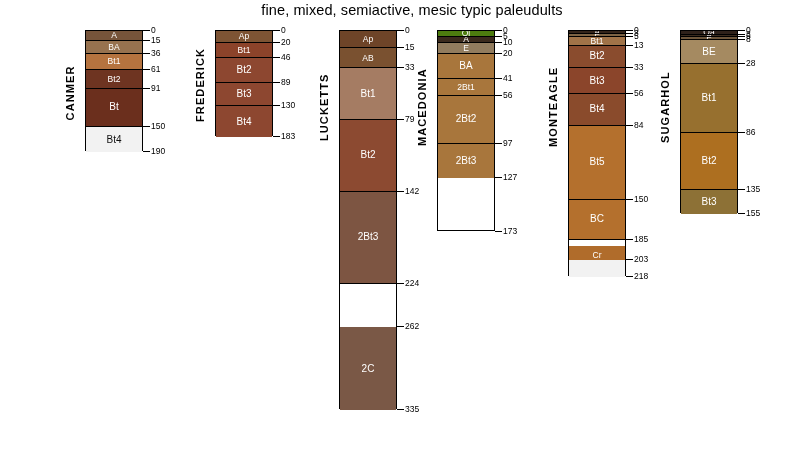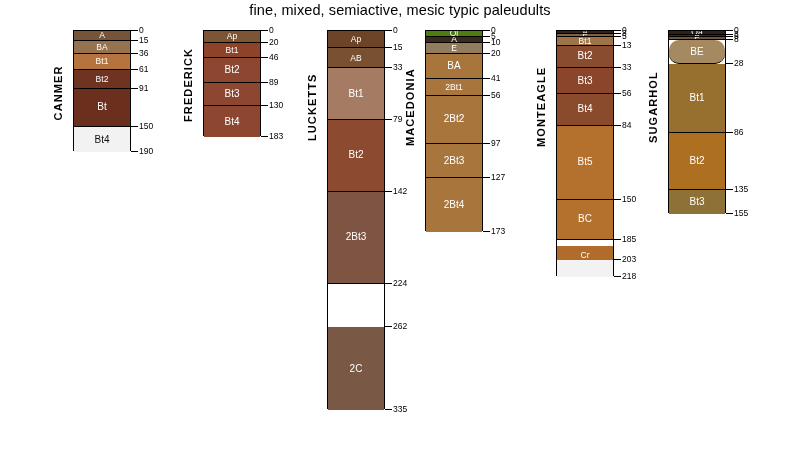--- a/index.html
+++ b/index.html
@@ -3,21 +3,21 @@
 <meta charset="utf-8">
 <style>
   html,body{margin:0;padding:0;}
   body{
     width:800px;height:450px;
     background:#ffffff;
     font-family:"Liberation Sans", sans-serif;
     overflow:hidden;
     position:relative;
   }
-  #canvas{position:absolute;left:0;top:0;width:692px;height:450px;}
+  #canvas{position:absolute;left:12px;top:0;width:692px;height:450px;}
 
   .title{
     position:absolute;top:2px;left:0;width:800px;
     text-align:center;
     font-size:14.5px;
     color:#000;
     letter-spacing:.1px;
   }
 
   
@@ -208,23 +208,20 @@
             <div class="hz-lbl big">BA</div>
           </div>
           <div class="hz" style="top: 47.601px; height: 17.415px; width: 100%; background: rgb(168, 118, 60);">
             <div class="hz-lbl">2Bt1</div>
           </div>
           <div class="hz" style="top: 65.016px; height: 47.601px; width: 100%; background: rgb(168, 118, 60);">
             <div class="hz-lbl big">2Bt2</div>
           </div>
           <div class="hz" style="top: 112.617px; height: 34.83px; width: 100%; background: rgb(168, 118, 60);">
             <div class="hz-lbl big">2Bt3</div>
-          </div>
-          <div class="hz" style="top: 147.447px; height: 53.406px; width: 100%; background: rgb(168, 118, 60); border-bottom: none;">
-            <div class="hz-lbl big">2Bt4</div>
           </div>
         </div>
         <div class="tickline" style="left: 483px; top: 30px; width: 7px;"></div>
         <div class="tick" style="left: 491px; top: 26px;">0</div>
         <div class="tickline" style="left: 483px; top: 35.805px; width: 7px;"></div>
         <div class="tick" style="left: 491px; top: 31.805px;">5</div>
         <div class="tickline" style="left: 483px; top: 41.61px; width: 7px;"></div>
         <div class="tick" style="left: 491px; top: 37.61px;">10</div>
         <div class="tickline" style="left: 483px; top: 53.22px; width: 7px;"></div>
         <div class="tick" style="left: 491px; top: 49.22px;">20</div>
@@ -299,21 +296,21 @@
         <div class="col" style="left: 668px; top: 30px; width: 58px; height: 183.055px;">
           <div class="hz" style="top: 0px; height: 3.543px; width: 100%; background: rgb(46, 33, 26);">
             <div class="hz-lbl">Oa</div>
           </div>
           <div class="hz" style="top: 3.543px; height: 2.362px; width: 100%; background: rgb(59, 43, 30);">
             <div class="hz-lbl">A</div>
           </div>
           <div class="hz" style="top: 5.905px; height: 3.543px; width: 100%; background: rgb(109, 86, 59);">
             <div class="hz-lbl">E</div>
           </div>
-          <div class="hz" style="top: 9.448px; height: 23.62px; width: 100%; background: rgb(165, 138, 97); border-radius: 10px;">
+          <div class="hz" style="top: 9.448px; height: 23.62px; width: 100%; background: rgb(165, 138, 97);">
             <div class="hz-lbl big">BE</div>
           </div>
           <div class="hz" style="top: 33.068px; height: 68.498px; width: 100%; background: rgb(151, 112, 47);">
             <div class="hz-lbl big">Bt1</div>
           </div>
           <div class="hz" style="top: 101.566px; height: 57.869px; width: 100%; background: rgb(173, 111, 32);">
             <div class="hz-lbl big">Bt2</div>
           </div>
           <div class="hz" style="top: 159.435px; height: 23.62px; width: 100%; background: rgb(141, 113, 54); border-bottom: none;">
             <div class="hz-lbl big">Bt3</div>

